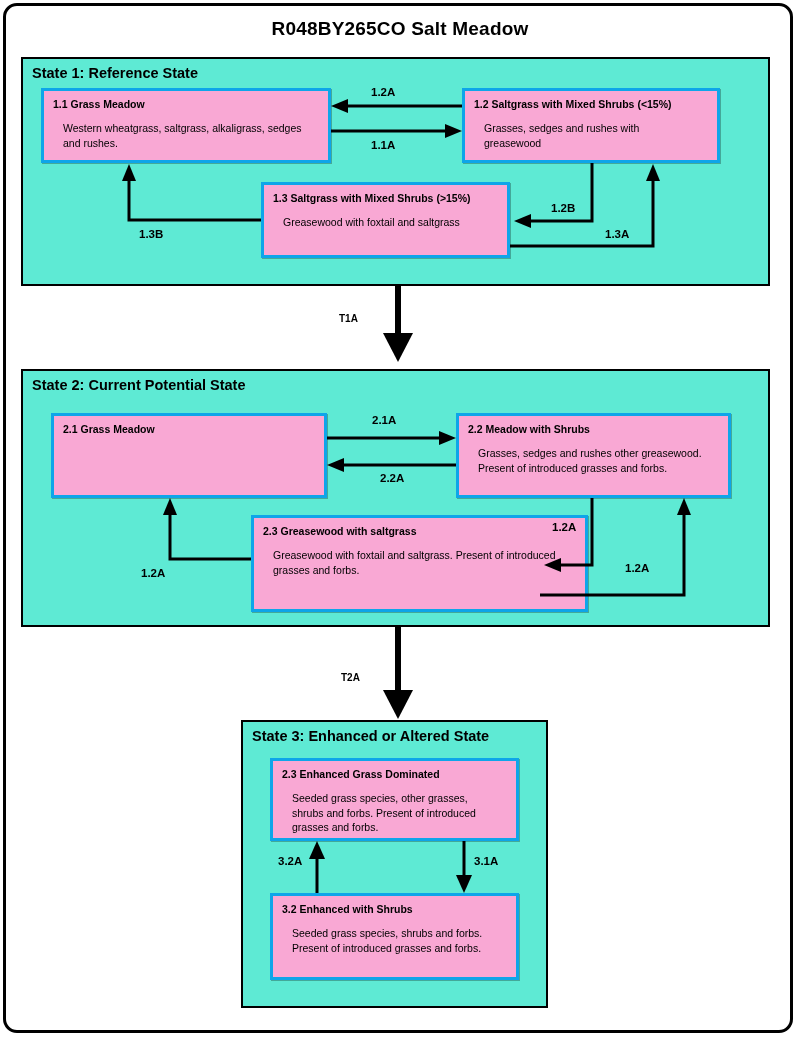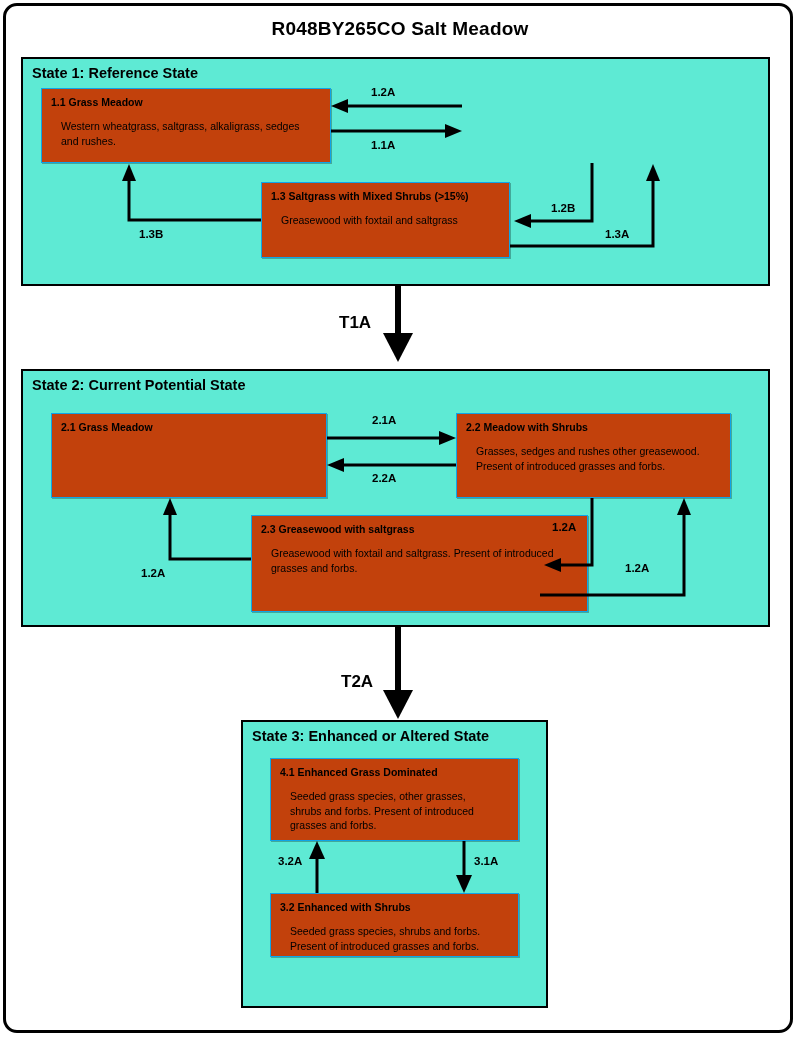--- a/index.html
+++ b/index.html
@@ -61,22 +61,22 @@
     font-size: 14.5px;
     font-weight: bold;
     color: #000000;
     white-space: nowrap;
   }
 
   
   .comm-box {
     position: absolute;
     box-sizing: border-box;
-    background: #c2410c;
-    border: 1px solid #0ea5e9;
+    background: #f9a8d4;
+    border: 3px solid #0ea5e9;
     box-shadow: 1px 1px 0 rgba(0,0,0,0.28);
     padding: 7px 9px 16px 9px;
     overflow: hidden;
   }
   .comm-head {
     font-size: 10.5px;
     font-weight: bold;
     color: #000000;
     line-height: 1.25;
     margin: 0 0 9px 0;
@@ -114,41 +114,45 @@
 
   
   .arrow-label {
     position: absolute;
     font-size: 11.5px;
     font-weight: bold;
     color: #000000;
     white-space: nowrap;
   }
   .arrow-label.big {
-    font-size: 17px;
+    font-size: 10px;
   }
 </style>
 </head>
 <body>
 
 <div id="page">
 
   <div class="outer-frame"></div>
 
   <div class="diagram-title">R048BY265CO Salt Meadow</div>
 
   <div class="state-box" style="left:21px; top:57px; width:749px; height:229px;">
     <div class="state-title">State 1: Reference State</div>
   </div>
 
   <div class="comm-box" style="left:41px; top:88px; width:290px; height:75px;">
     <p class="comm-head">1.1 Grass Meadow</p>
     <p class="comm-body">Western wheatgrass, saltgrass, alkaligrass, sedges and rushes.</p>
   </div>
 
+  <div class="comm-box" style="left:462px; top:88px; width:258px; height:75px;">
+    <p class="comm-head">1.2 Saltgrass with Mixed Shrubs (&lt;15%)</p>
+    <p class="comm-body">Grasses, sedges and rushes with greasewood</p>
+  </div>
 
   <div class="comm-box" style="left:261px; top:182px; width:249px; height:76px;">
     <p class="comm-head">1.3 Saltgrass with Mixed Shrubs (&gt;15%)</p>
     <p class="comm-body">Greasewood with foxtail and saltgrass</p>
   </div>
 
   <div class="state-box" style="left:21px; top:369px; width:749px; height:258px;">
     <div class="state-title">State 2: Current Potential State</div>
   </div>
 
@@ -164,25 +168,25 @@
   <div class="comm-box" style="left:251px; top:515px; width:337px; height:97px;">
     <p class="comm-head">2.3 Greasewood with saltgrass</p>
     <p class="comm-body">Greasewood with foxtail and saltgrass.  Present of introduced grasses and forbs.</p>
   </div>
 
   <div class="state-box" style="left:241px; top:720px; width:307px; height:288px;">
     <div class="state-title">State 3: Enhanced or Altered State</div>
   </div>
 
   <div class="comm-box" style="left:270px; top:758px; width:249px; height:83px;">
-    <p class="comm-head">4.1 Enhanced Grass Dominated</p>
+    <p class="comm-head">2.3 Enhanced Grass Dominated</p>
     <p class="comm-body">Seeded grass species, other grasses, shrubs and forbs.   Present of introduced grasses and forbs.</p>
   </div>
 
-  <div class="comm-box" style="left:270px; top:893px; width:249px; height:64px;">
+  <div class="comm-box" style="left:270px; top:893px; width:249px; height:87px;">
     <p class="comm-head">3.2 Enhanced with Shrubs</p>
     <p class="comm-body">Seeded grass species, shrubs and forbs. Present of introduced grasses and forbs.</p>
   </div>
 
   <svg class="arrow-layer" viewBox="0 0 800 1038" width="800" height="1038">
 
     <g>
       <line x1="462" y1="106" x2="343" y2="106"></line>
       <polygon points="331,106 348,99 348,113"></polygon>
     </g>
@@ -255,21 +259,21 @@
 
   <div class="arrow-label" style="left:371px; top:86px;">1.2A</div>
   <div class="arrow-label" style="left:371px; top:139px;">1.1A</div>
   <div class="arrow-label" style="left:139px; top:228px;">1.3B</div>
   <div class="arrow-label" style="left:551px; top:202px;text-align:center;">1.2B</div>
   <div class="arrow-label" style="left:605px; top:228px;">1.3A</div>
 
   <div class="arrow-label big" style="left:339px; top:313px;">T1A</div>
 
   <div class="arrow-label" style="left:372px; top:414px;">2.1A</div>
-  <div class="arrow-label" style="left:372px; top:472px;">2.2A</div>
+  <div class="arrow-label" style="left:380px; top:472px;">2.2A</div>
   <div class="arrow-label" style="left:141px; top:567px;">1.2A</div>
   <div class="arrow-label" style="left:552px; top:521px;">1.2A</div>
   <div class="arrow-label" style="left:625px; top:562px;">1.2A</div>
 
   <div class="arrow-label big" style="left:341px; top:672px;">T2A</div>
 
   <div class="arrow-label" style="left:278px; top:855px;">3.2A</div>
   <div class="arrow-label" style="left:474px; top:855px;">3.1A</div>
 
 </div>

